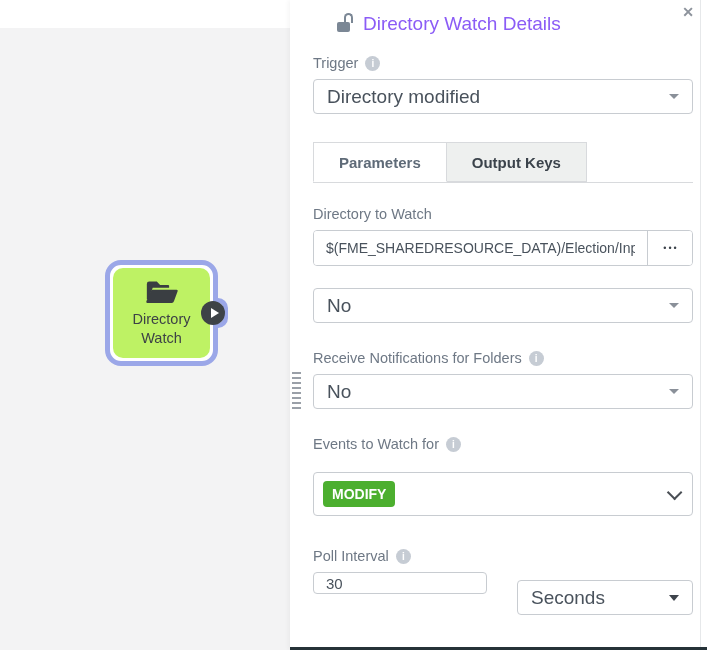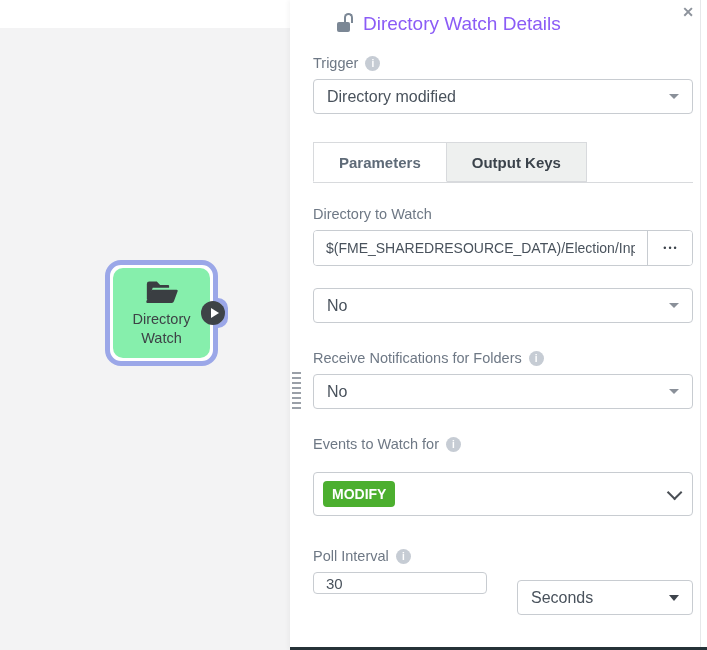--- a/index.html
+++ b/index.html
@@ -13,21 +13,21 @@
   .node-outer {
     position:absolute; left:105px; top:232px;
     width:113px; height:106px;
     background:#ffffff;
     border:5px solid #9ba7e8;
     border-radius:16px;
     padding:3px;
   }
   .node-inner {
     width:97px; height:90px;
-    background:#86efac;
+    background:#bef264;
     border-radius:10px;
     display:flex; flex-direction:column; align-items:center; justify-content:center;
     gap:3px;
   }
   .node-label {
     font-size:14.5px; color:#3d4246; text-align:center; line-height:19px;
     width:80px;
   }
   .node-bump {
     position:absolute; right:-15px; top:50%; transform:translateY(-50%);
@@ -92,21 +92,21 @@
     font-size:10px; font-weight:bold; font-style:normal;
     display:inline-flex; align-items:center; justify-content:center;
     flex:0 0 auto;
   }
 
   .select-box, .input-box {
     height:35px; border:1px solid #c8ccd1; border-radius:4px;
     background:#ffffff;
     display:flex; align-items:center; justify-content:space-between;
     padding:16px 13px;
-    font-size:16px; color:#49525c;
+    font-size:19px; color:#49525c;
     cursor:pointer;
   }
   .caret-down {
     width:0; height:0;
     border-left:5px solid transparent; border-right:5px solid transparent;
     border-top:5px solid #8a9099;
   }
   .caret-down.dark { border-top-color:#3e444c; border-left-width:5.5px; border-right-width:5.5px; border-top-width:6px; }
 
   

